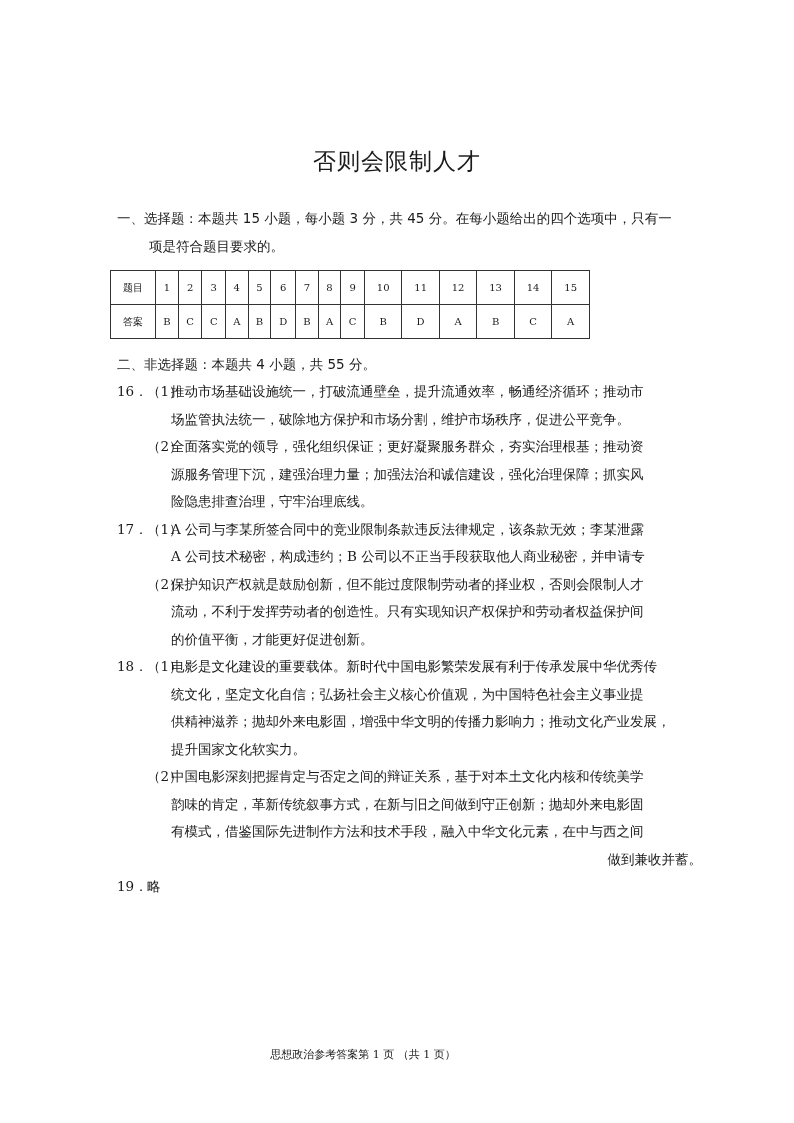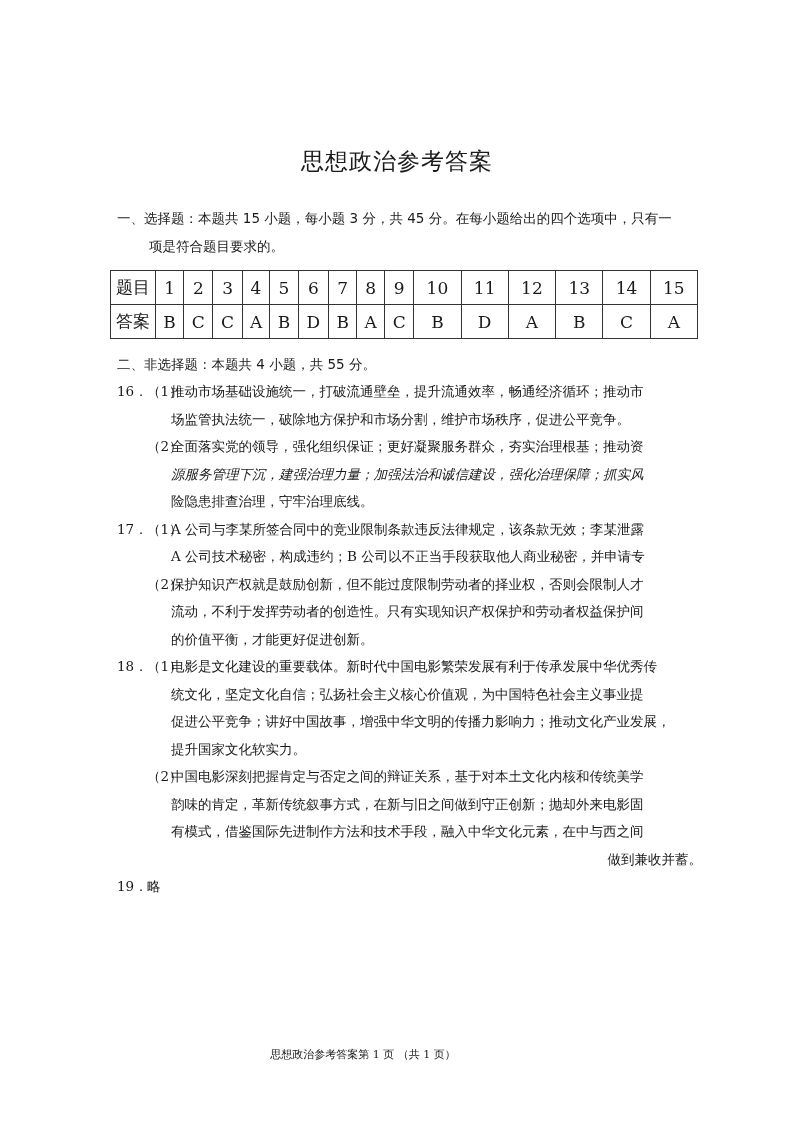--- a/index.html
+++ b/index.html
@@ -5,35 +5,35 @@
   html, body { margin: 0; padding: 0; background: #ffffff; }
   body { width: 794px; height: 1123px; position: relative; overflow: hidden;
          font-family: "DejaVu Serif", "Liberation Serif", serif; color: #1a1a1a; }
   .title { position: absolute; top: 146px; left: 0; width: 794px; text-align: center;
            font-family: "DejaVu Sans", "Liberation Sans", sans-serif; font-size: 23px; letter-spacing: 1px; }
   .sec-head { position: absolute; left: 117px; width: 585px; font-size: 13.5px; line-height: 28px;
               font-family: "DejaVu Sans", "Liberation Sans", sans-serif; }
   .sec1 { top: 204px; }
   .sec1 .cont { padding-left: 32px; display: block; }
   .sec2 { top: 350px; }
-  table.ans { position: absolute; top: 270px; left: 110px; width: 588px; border-collapse: collapse;
-              font-size: 17px; }
+  table.ans { position: absolute; top: 270px; left: 110px; width: 480px; border-collapse: collapse;
+              font-size: 10px; }
   table.ans td { border: 1px solid #333; height: 33px; text-align: center; padding: 0; }
   table.ans td.rh { width: 44px; }
   .qa { position: absolute; left: 117px; width: 585px; font-size: 13.5px; line-height: 27.5px; }
   .q { display: block; }
   .line { display: block; }
   .num { display: inline-block; width: 30px; }
   .sub { display: inline-block; width: 24px; }
   .footer { position: absolute; top: 1047px; left: 0; width: 726px; text-align: center; font-size: 11px; }
 </style>
 </head>
 <body>
 
-<div class="title">思想政治参考答案</div>
+<div class="title">否则会限制人才</div>
 
 <div class="sec-head sec1">
   <span>一、选择题：本题共 15 小题，每小题 3 分，共 45 分。在每小题给出的四个选项中，只有一</span><br>
   <span class="cont">项是符合题目要求的。</span>
 </div>
 
 <table class="ans">
   <tbody>
       <tr id="row-q">
     <td class="rh">题目</td>
@@ -74,34 +74,34 @@
 </tbody>
   </table>
 
 <div class="sec-head sec2">二、非选择题：本题共 4 小题，共 55 分。</div>
 
 <div class="qa" id="qa" style="top:378px;">
     <div class="q">
       <div class="line"><span class="num">16．</span><span class="sub">（1）</span><span>推动市场基础设施统一，打破流通壁垒，提升流通效率，畅通经济循环；推动市</span></div>
       <div class="line" style="padding-left: 54px;"><span>场监管执法统一，破除地方保护和市场分割，维护市场秩序，促进公平竞争。</span></div>
       <div class="line"><span class="num"></span><span class="sub">（2）</span><span>全面落实党的领导，强化组织保证；更好凝聚服务群众，夯实治理根基；推动资</span></div>
-      <div class="line" style="padding-left: 54px; font-style: italic;"><span>源服务管理下沉，建强治理力量；加强法治和诚信建设，强化治理保障；抓实风</span></div>
+      <div class="line" style="padding-left: 54px;"><span>源服务管理下沉，建强治理力量；加强法治和诚信建设，强化治理保障；抓实风</span></div>
       <div class="line" style="padding-left: 54px;"><span>险隐患排查治理，守牢治理底线。</span></div>
     </div>
     <div class="q">
       <div class="line"><span class="num">17．</span><span class="sub">（1）</span><span>A 公司与李某所签合同中的竞业限制条款违反法律规定，该条款无效；李某泄露</span></div>
       <div class="line" style="padding-left: 54px;"><span>A 公司技术秘密，构成违约；B 公司以不正当手段获取他人商业秘密，并申请专</span></div>
       <div class="line"><span class="num"></span><span class="sub">（2）</span><span>保护知识产权就是鼓励创新，但不能过度限制劳动者的择业权，否则会限制人才</span></div>
       <div class="line" style="padding-left: 54px;"><span>流动，不利于发挥劳动者的创造性。只有实现知识产权保护和劳动者权益保护间</span></div>
       <div class="line" style="padding-left: 54px;"><span>的价值平衡，才能更好促进创新。</span></div>
     </div>
     <div class="q">
       <div class="line"><span class="num">18．</span><span class="sub">（1）</span><span>电影是文化建设的重要载体。新时代中国电影繁荣发展有利于传承发展中华优秀传</span></div>
       <div class="line" style="padding-left: 54px;"><span>统文化，坚定文化自信；弘扬社会主义核心价值观，为中国特色社会主义事业提</span></div>
-      <div class="line" style="padding-left: 54px;"><span>促进公平竞争；讲好中国故事，增强中华文明的传播力影响力；推动文化产业发展，</span></div>
+      <div class="line" style="padding-left: 54px;"><span>供精神滋养；抛却外来电影固，增强中华文明的传播力影响力；推动文化产业发展，</span></div>
       <div class="line" style="padding-left: 54px;"><span>提升国家文化软实力。</span></div>
       <div class="line"><span class="num"></span><span class="sub">（2）</span><span>中国电影深刻把握肯定与否定之间的辩证关系，基于对本土文化内核和传统美学</span></div>
       <div class="line" style="padding-left: 54px;"><span>韵味的肯定，革新传统叙事方式，在新与旧之间做到守正创新；抛却外来电影固</span></div>
       <div class="line" style="padding-left: 54px;"><span>有模式，借鉴国际先进制作方法和技术手段，融入中华文化元素，在中与西之间</span></div>
       <div class="line" style="padding-left: 54px; text-align: right;"><span>做到兼收并蓄。</span></div>
     </div>
     <div class="q">
       <div class="line"><span class="num">19．</span><span>略</span></div>
     </div>
   </div>

